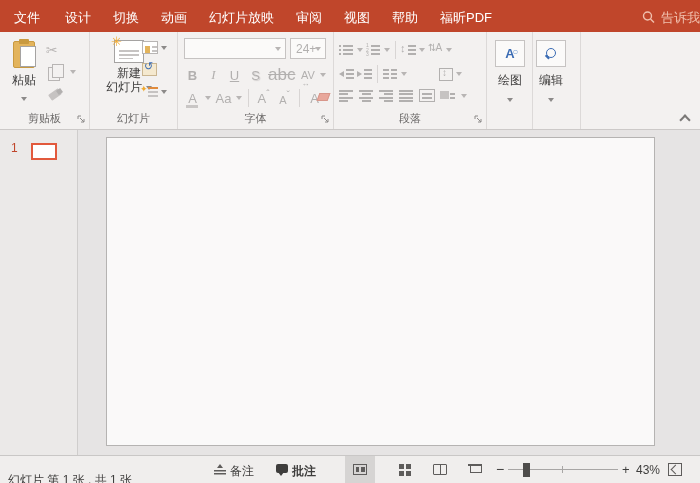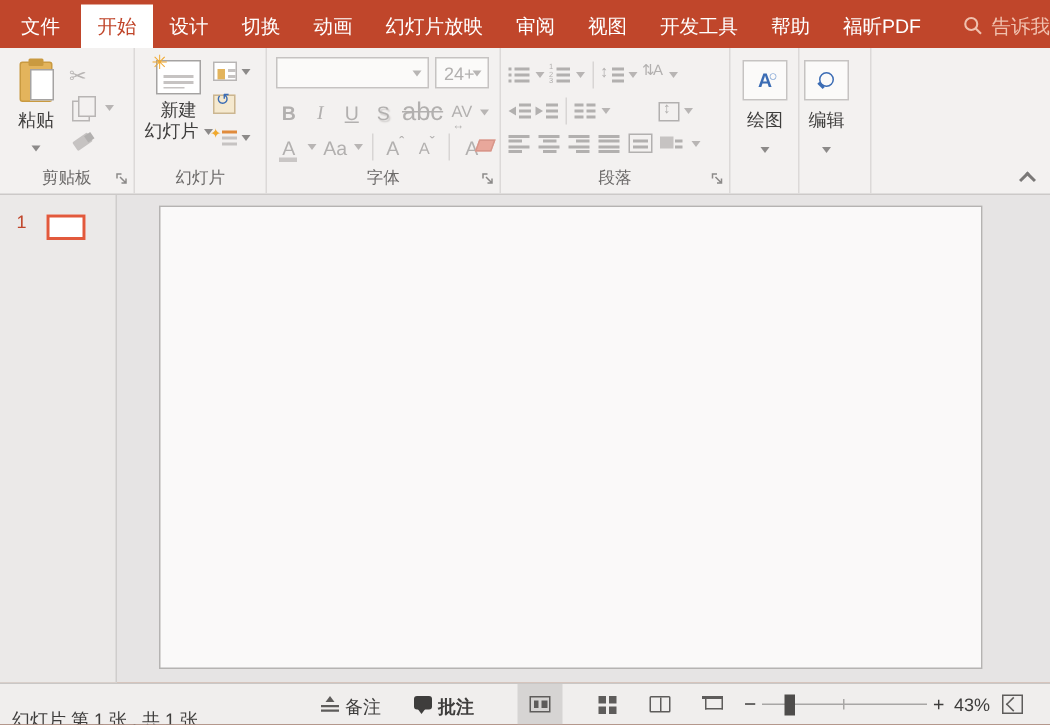--- a/index.html
+++ b/index.html
@@ -34,21 +34,21 @@
   .cut-ic { left:46px; top:10px; font-size:14px; color:#B8B5B4; }
   .copy-ic { left:48px; top:32px; }
   .copy-ic::before { content:""; position:absolute; left:0; top:3px; width:10px; height:12px; border:1px solid #B8B5B4; background:#F3F1F0; }
   .copy-ic::after { content:""; position:absolute; left:4px; top:0; width:10px; height:12px; border:1px solid #B8B5B4; background:#F3F1F0; }
   .copy-dd { position:absolute; left:70px; top:38px; }
   .painter-ic { left:47px; top:57px; }
   .painter-ic::before { content:""; position:absolute; left:2px; top:2px; width:12px; height:7px; background:#C6C3C2; transform:rotate(-35deg); border-radius:1px; }
   .painter-ic::after { content:""; position:absolute; left:10px; top:0px; width:5px; height:5px; background:#B2B0AF; transform:rotate(-35deg); }
 
   
-  .newslide-btn { position:absolute; left:4px; top:7px; width:50px; height:76px; text-align:center; }
+  .newslide-btn { position:absolute; left:14px; top:7px; width:50px; height:76px; text-align:center; }
   .newslide-ic { position:relative; margin:1px auto 3px; width:30px; height:23px; background:#fff; border:1px solid #A5A3A2; }
   .newslide-ic::before { content:"✳"; position:absolute; left:-4px; top:-7px; color:#F0A92F; font-size:13px; }
   .newslide-ic::after { content:""; position:absolute; left:4px; top:9px; width:20px; height:9px;
       background:linear-gradient(#C6C3C2,#C6C3C2) 0 0/20px 2px no-repeat,
                  linear-gradient(#C6C3C2,#C6C3C2) 0 4px/20px 2px no-repeat,
                  linear-gradient(#C6C3C2,#C6C3C2) 0 8px/14px 2px no-repeat; }
   .nslabel { font-size:12px; line-height:14px; color:#3E3D3C; }
   .slides-col { position:absolute; left:52px; top:8px; width:34px; }
   .mini-btn { position:relative; height:18px; margin-bottom:4px; }
   .layout-ic { display:inline-block; width:16px; height:13px; border:1px solid #B8B5B4; background:linear-gradient(#E3B45C,#E3B45C) 2px 4px/5px 7px no-repeat,linear-gradient(#C6C3C2,#C6C3C2) 9px 4px/5px 2px no-repeat,linear-gradient(#C6C3C2,#C6C3C2) 9px 8px/5px 2px no-repeat,#fff; vertical-align:middle; }
@@ -181,28 +181,26 @@
 
   svg { display:block; }
 </style>
 </head>
 <body>
 
 <div class="app">
 
   <div class="tabbar">
     <div class="tab file">文件</div>
-    <div class="tab active">开始</div>
     <div class="tab">设计</div>
     <div class="tab">切换</div>
     <div class="tab">动画</div>
     <div class="tab">幻灯片放映</div>
     <div class="tab">审阅</div>
     <div class="tab">视图</div>
-    <div class="tab">开发工具</div>
     <div class="tab">帮助</div>
     <div class="tab">福昕PDF</div>
     <div class="tellme" style="margin-left:auto;">
       <span>
         <svg width="13" height="13" viewBox="0 0 13 13">
             <circle cx="5.5" cy="5" r="4" fill="none" stroke="#F0C0AE" stroke-width="1.4"></circle>
             <line x1="8.5" y1="8" x2="12" y2="11.5" stroke="#F0C0AE" stroke-width="1.4"></line>
           </svg>
       </span>
       <span>告诉我</span>

